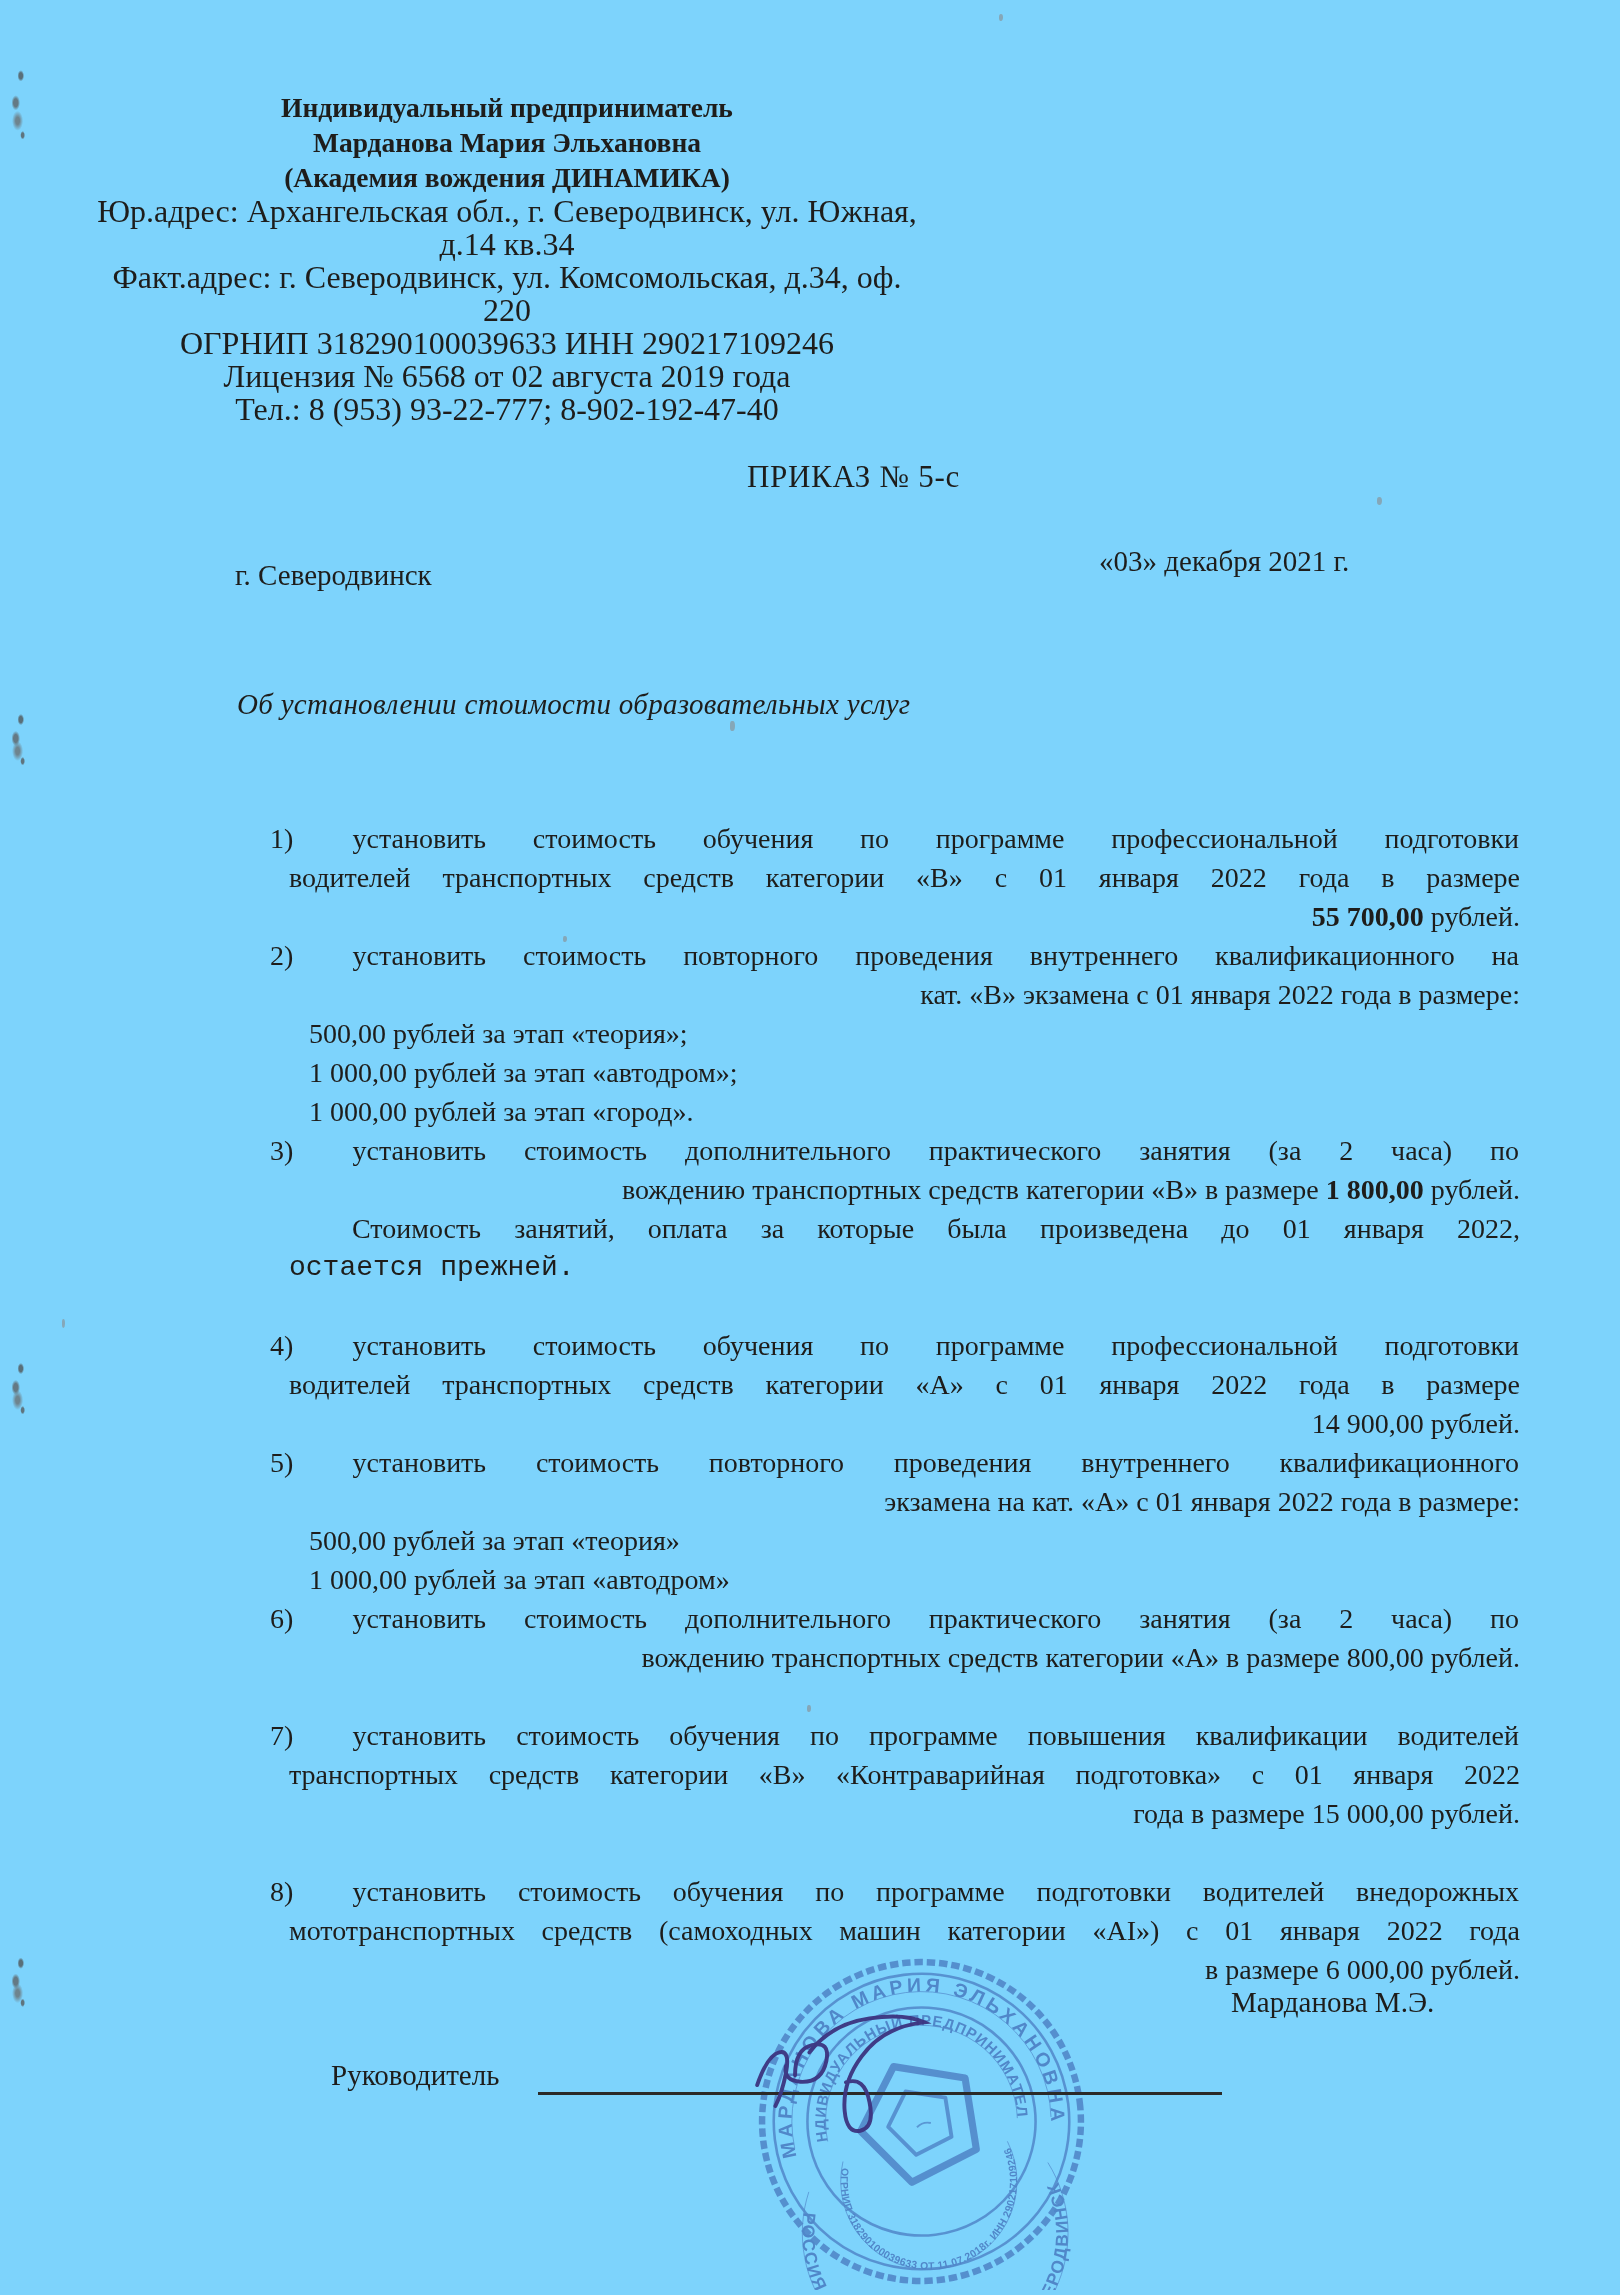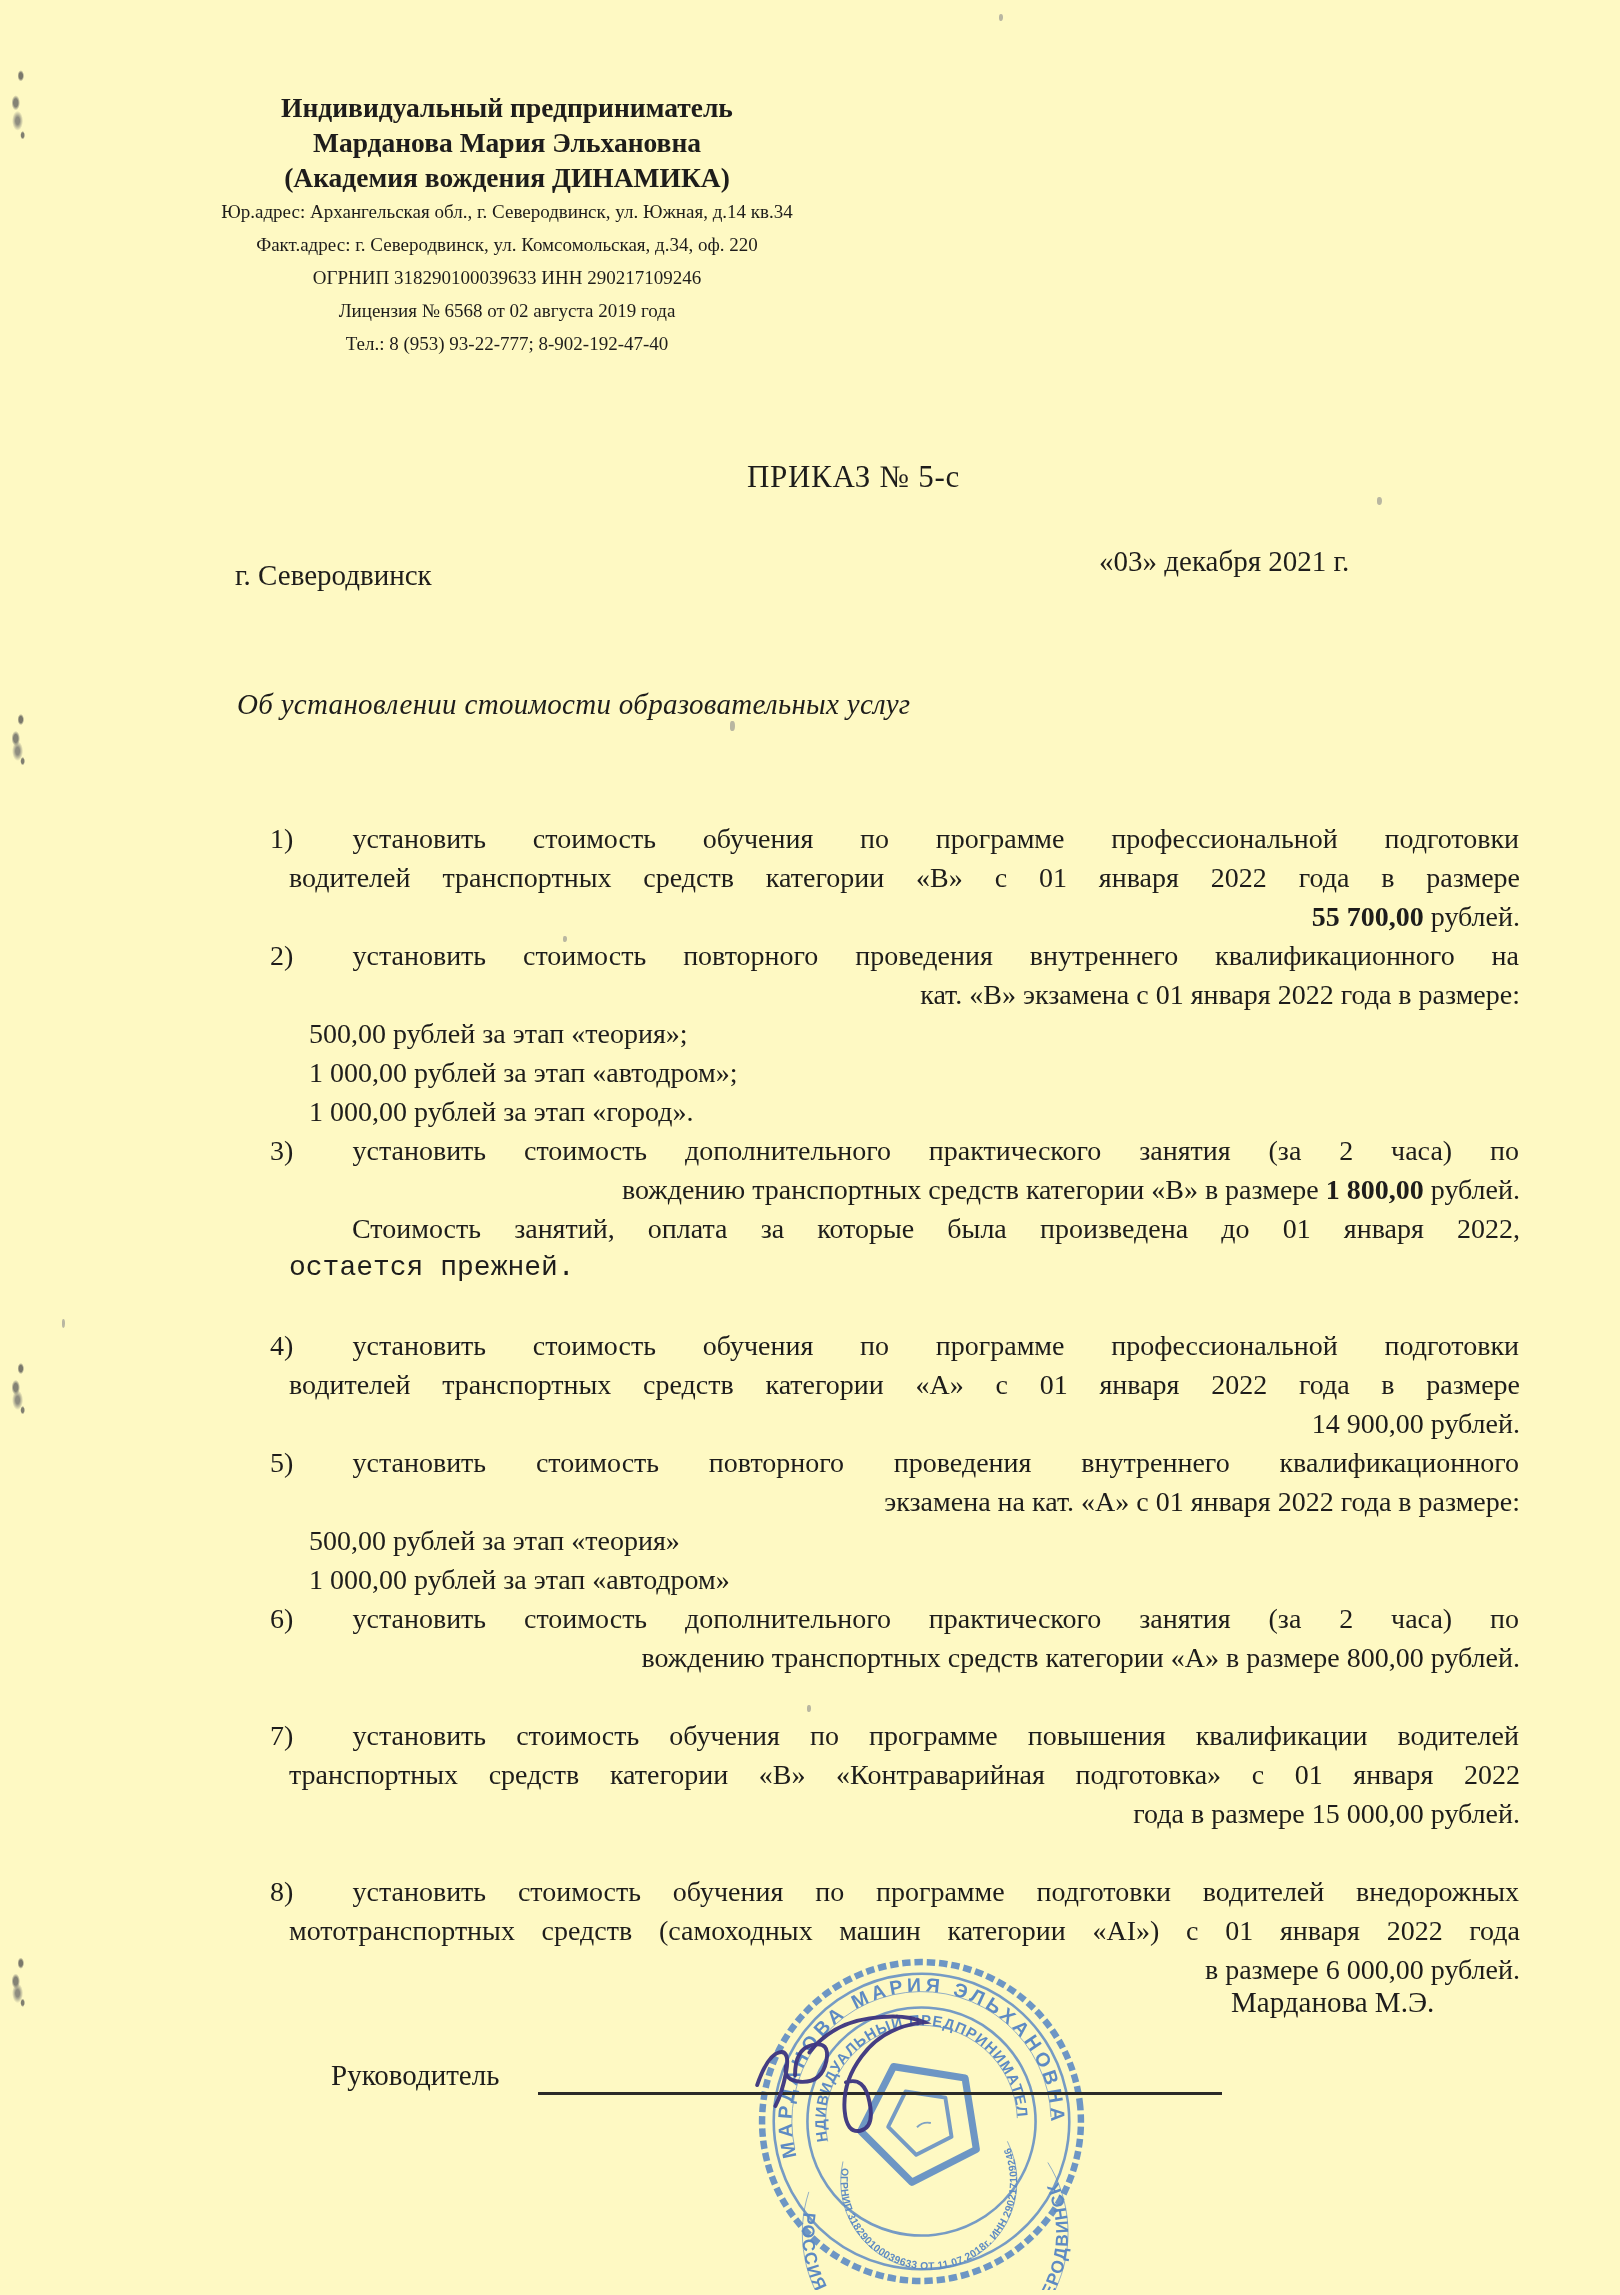--- a/index.html
+++ b/index.html
@@ -1,33 +1,33 @@
 <!DOCTYPE html>
 <html style="font-size:10.5px"><head>
 <meta charset="utf-8">
 <style>
   html, body { margin: 0; padding: 0; background: #e8e8e8; }
   .page {
     position: relative;
     width: 1620px;
     height: 2295px;
-    background: #fef9c3;
+    background: #7dd3fc;
     overflow: hidden;
     font-family: "Liberation Serif", serif;
     color: #1e1d1b;
   }
 
   
   .header-block {
     position: absolute;
     left: 92px; top: 90px; width: 830px;
     text-align: center;
   }
   .header-block .hb { font-weight: bold; font-size: 27.5px; line-height: 35px; }
-  .header-block .hn { font-size: 19px; line-height: 33px; }
+  .header-block .hn { font-size: 32px; line-height: 33px; }
 
   
   .doc-title {
     position: absolute;
     left: 747px; top: 459px;
     font-size: 31px; letter-spacing: 0.7px;
     white-space: nowrap;
   }
   .city { position: absolute; left: 235px; top: 559px; font-size: 29px; white-space: nowrap; }
   .date { position: absolute; left: 1099px; top: 545px; font-size: 29px; white-space: nowrap; }

